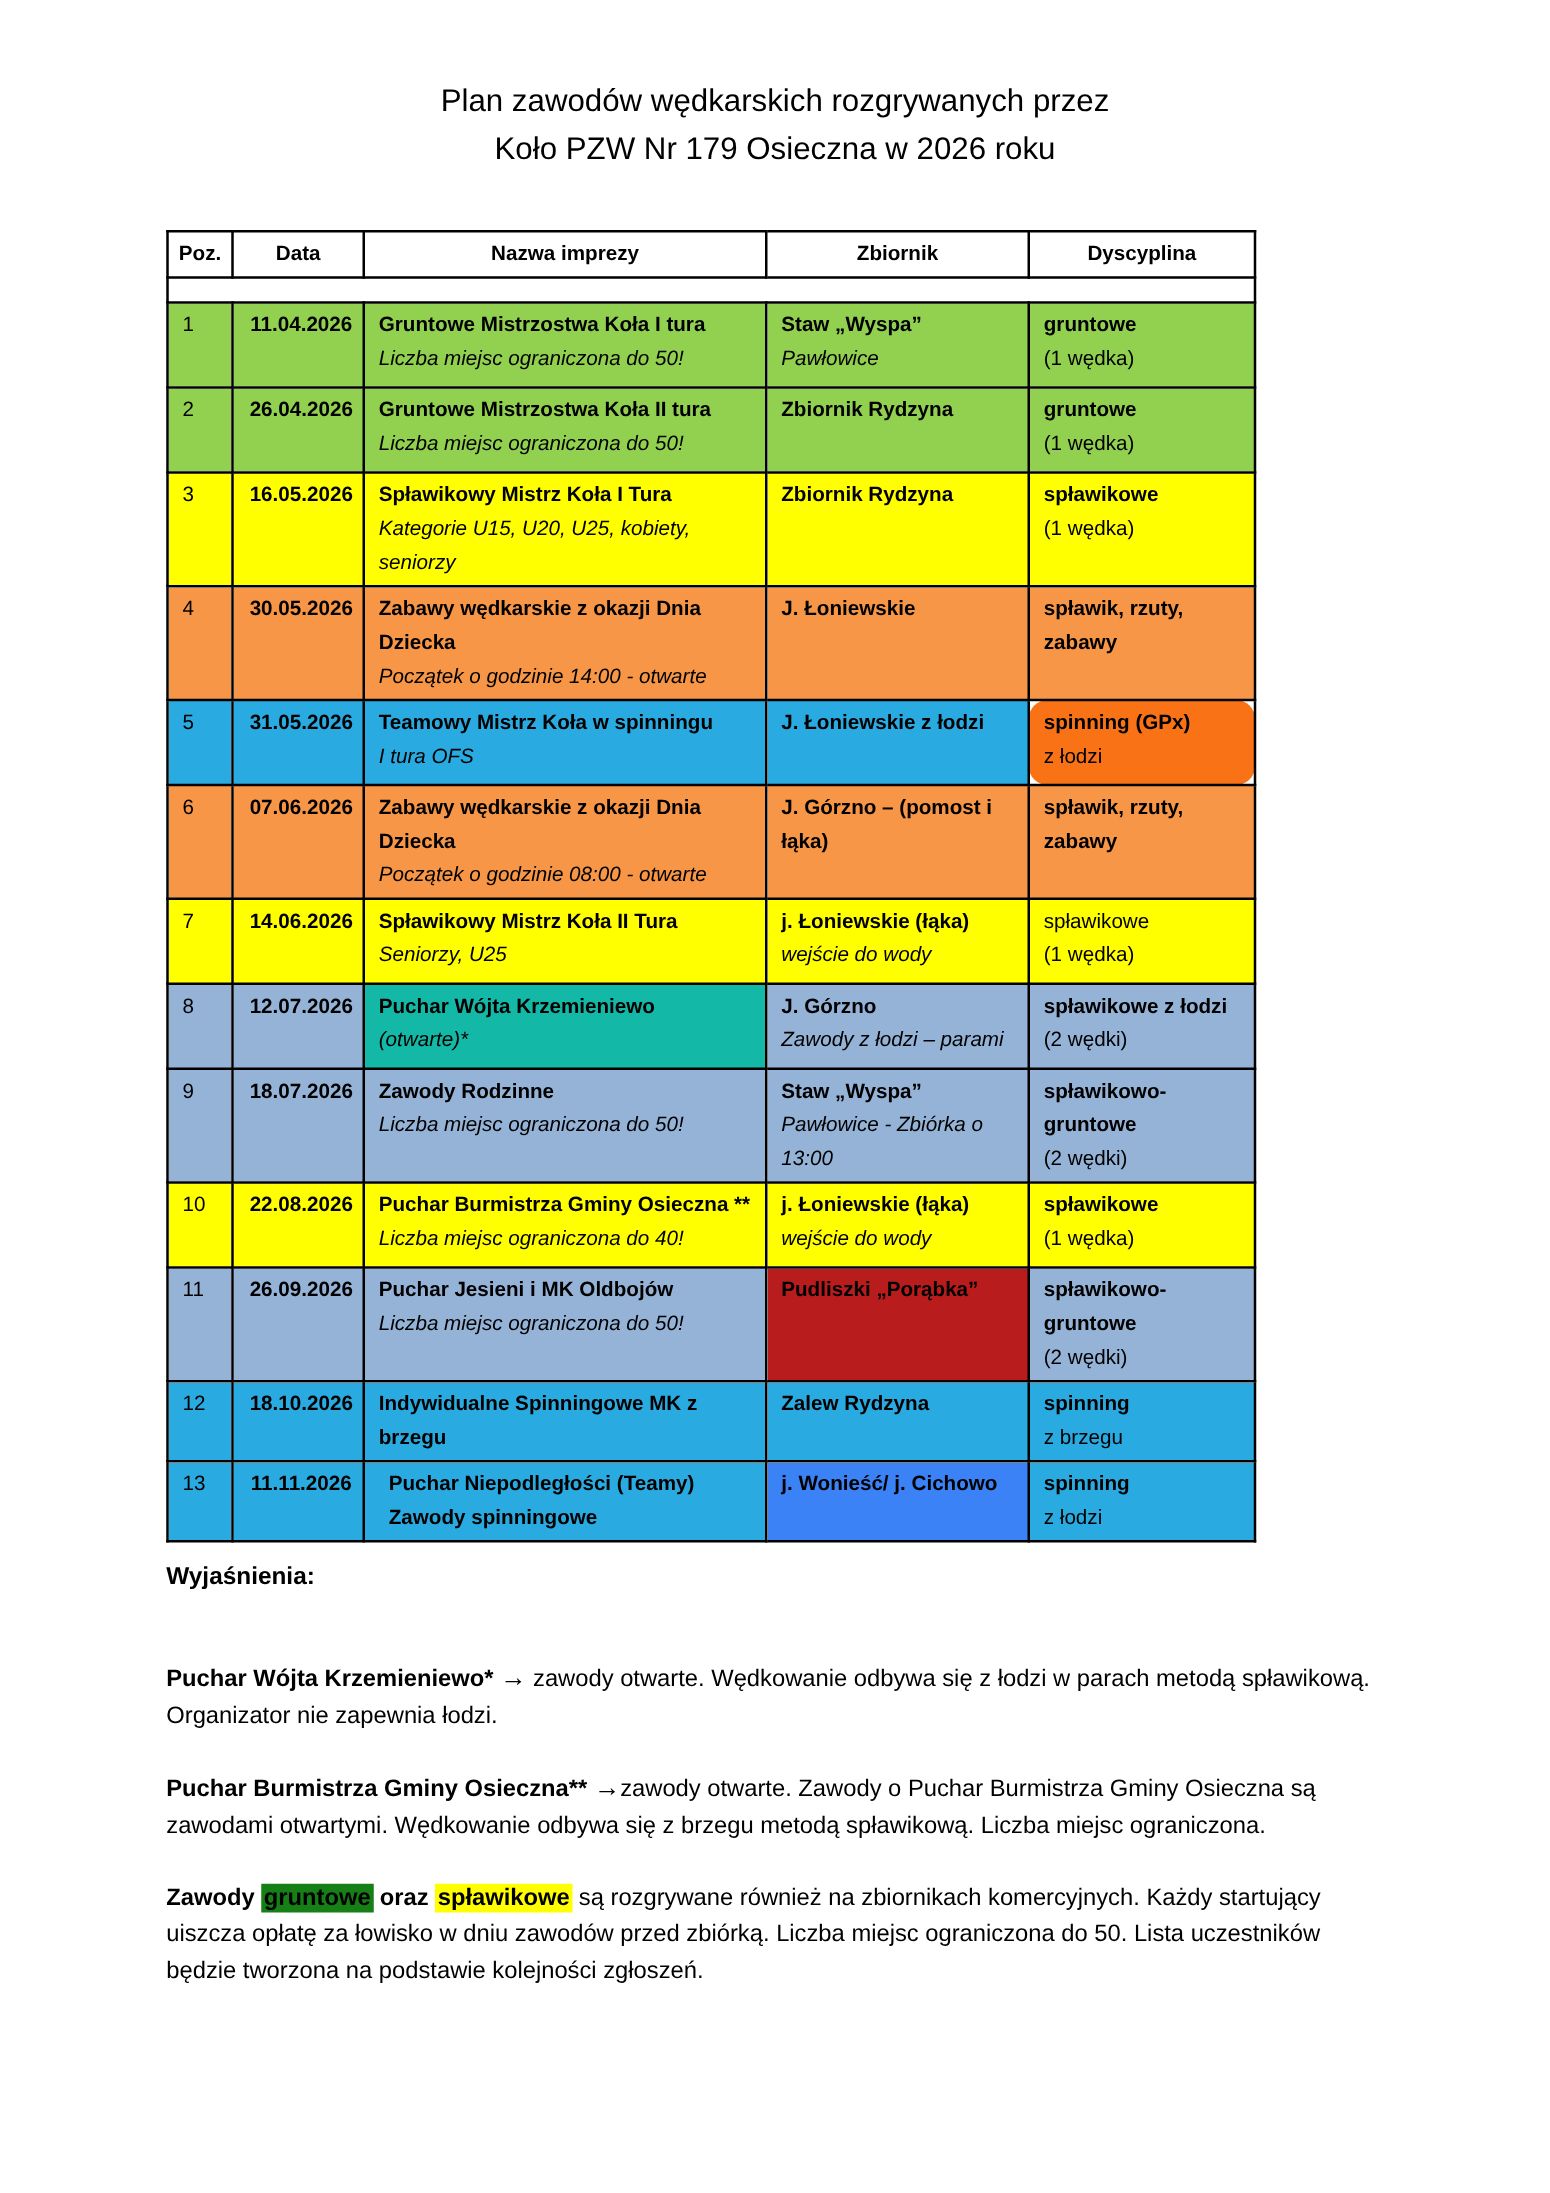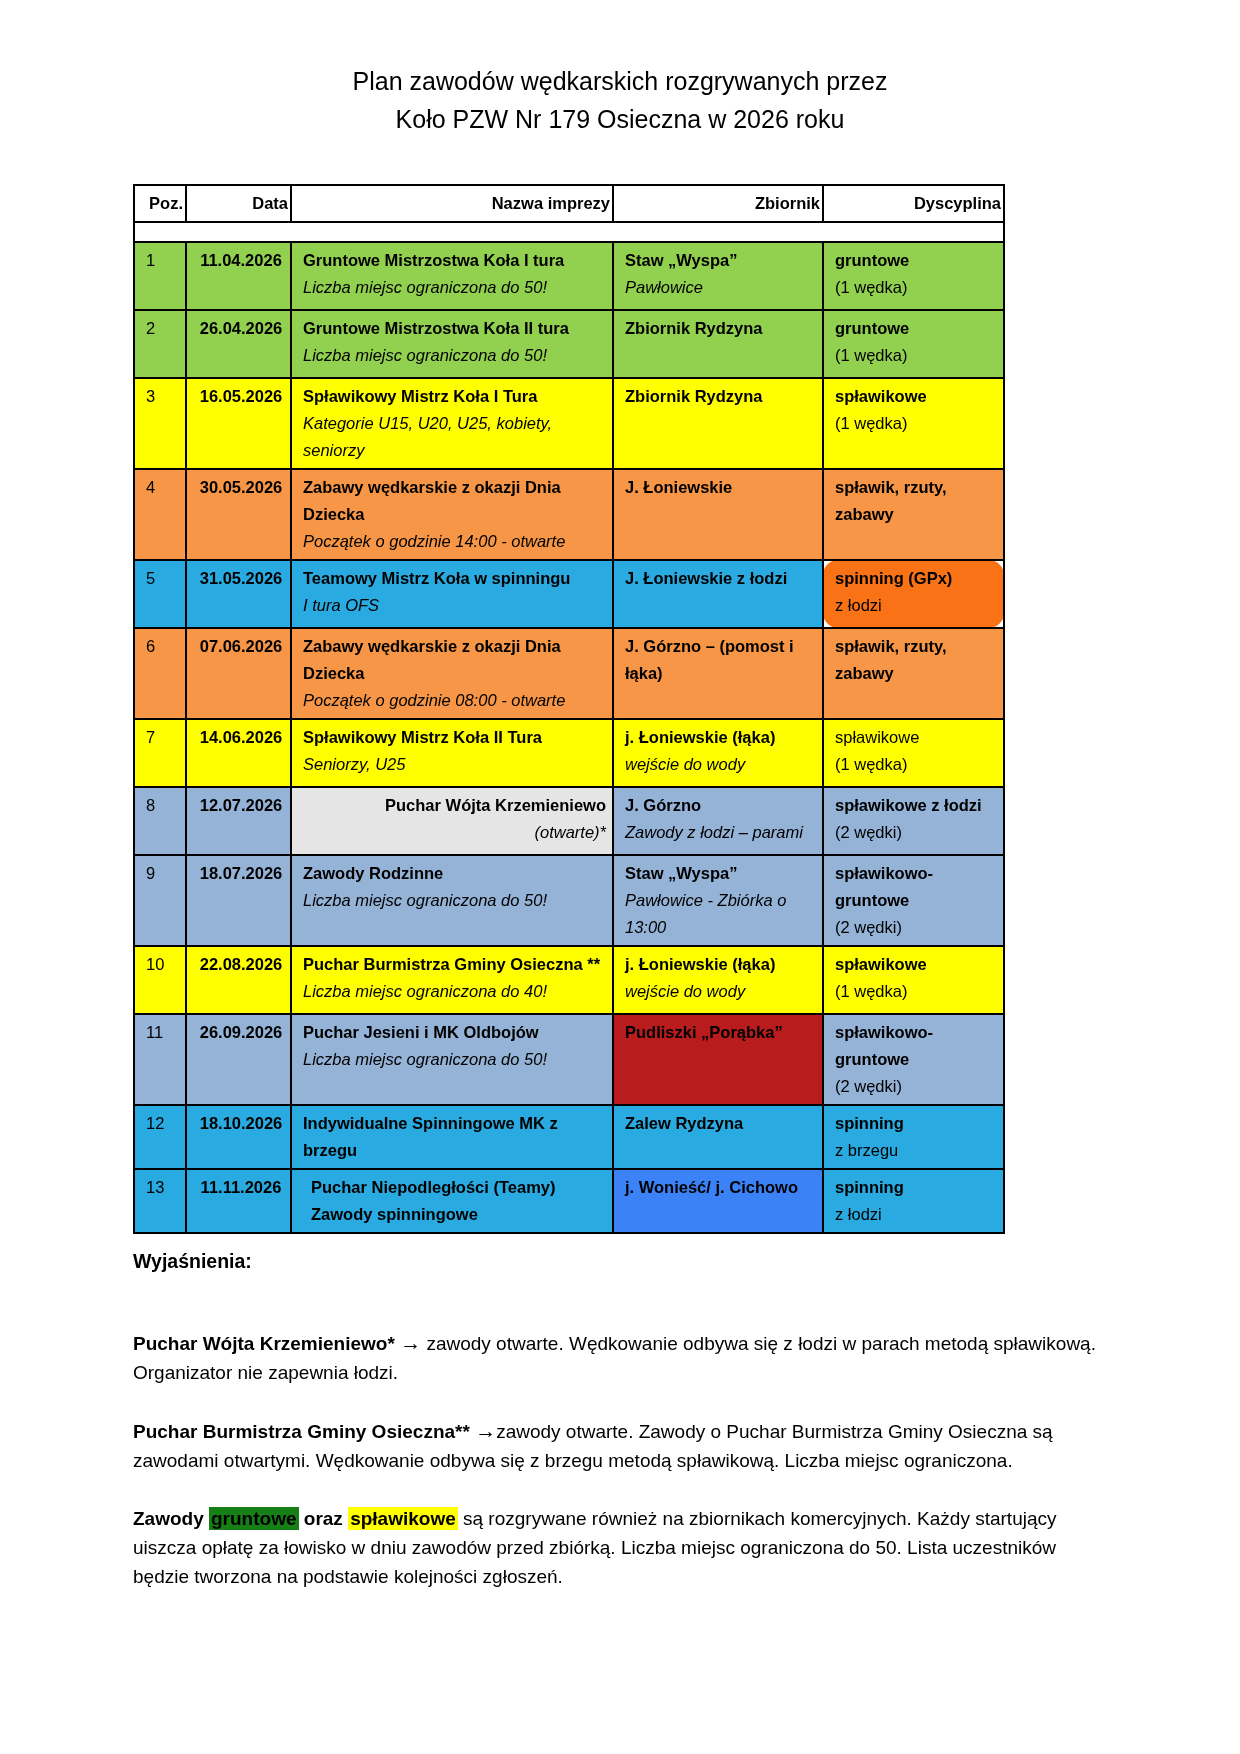--- a/index.html
+++ b/index.html
@@ -25,21 +25,21 @@
   table.plan td,table.plan th{
     border:2px solid #000;
     vertical-align:top;
     font-size:16.5px;
     line-height:27px;
     padding:4px 6px 4px 11px;
     overflow:hidden;
   }
   table.plan th{
     font-weight:700;
-    text-align:right;
+    text-align:center;
     height:24px;
     padding:4px 2px;
     background:#fff;
   }
   tr.spacer-row td{height:18px;background:#fff;padding:0;}
   tr.data-row{height:68px;}
   tr.data-row.short{height:56px;}
   td.col-poz{font-size:18px;padding-left:10px;}
   td.col-data{text-align:center;font-weight:700;padding-left:2px;padding-right:2px;}
   .b{font-weight:700;font-style:normal;}
@@ -195,21 +195,21 @@
             <div class="i">wejście do wody</div>
           </td>
           <td class="col-dysc" style="background: rgb(255, 255, 0);">
             <div class="r">spławikowe</div>
             <div class="r">(1 wędka)</div>
           </td>
         </tr>
         <tr class="data-row">
           <td class="col-poz" style="background: rgb(149, 179, 215);">8</td>
           <td class="col-data" style="background: rgb(149, 179, 215);">12.07.2026</td>
-          <td class="col-name" style="background: #e5e5e5; text-align: right;">
+          <td class="col-name" style="background: #14b8a6;">
             <div class="b">Puchar Wójta Krzemieniewo</div>
             <div class="i">(otwarte)*</div>
           </td>
           <td class="col-zbiornik" style="background: rgb(149, 179, 215);">
             <div class="b">J. Górzno</div>
             <div class="i">Zawody z łodzi – parami</div>
           </td>
           <td class="col-dysc" style="background: rgb(149, 179, 215);">
             <div class="b">spławikowe z łodzi</div>
             <div class="r">(2 wędki)</div>

